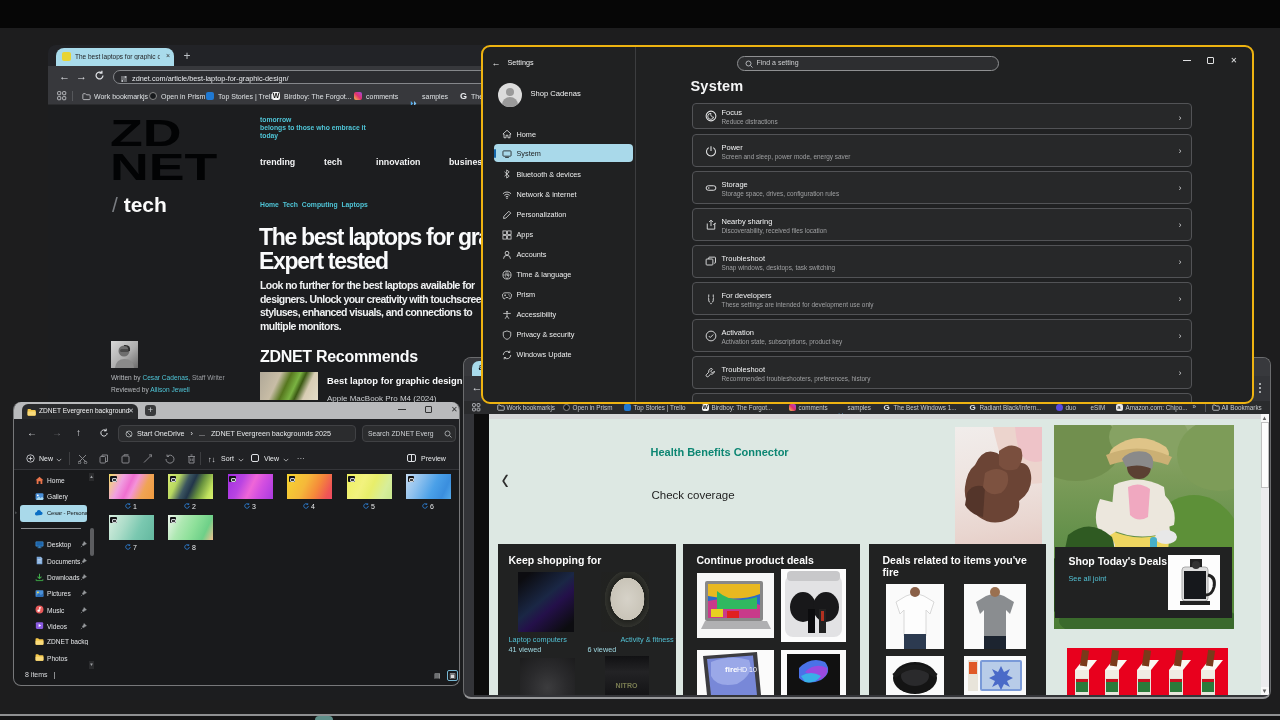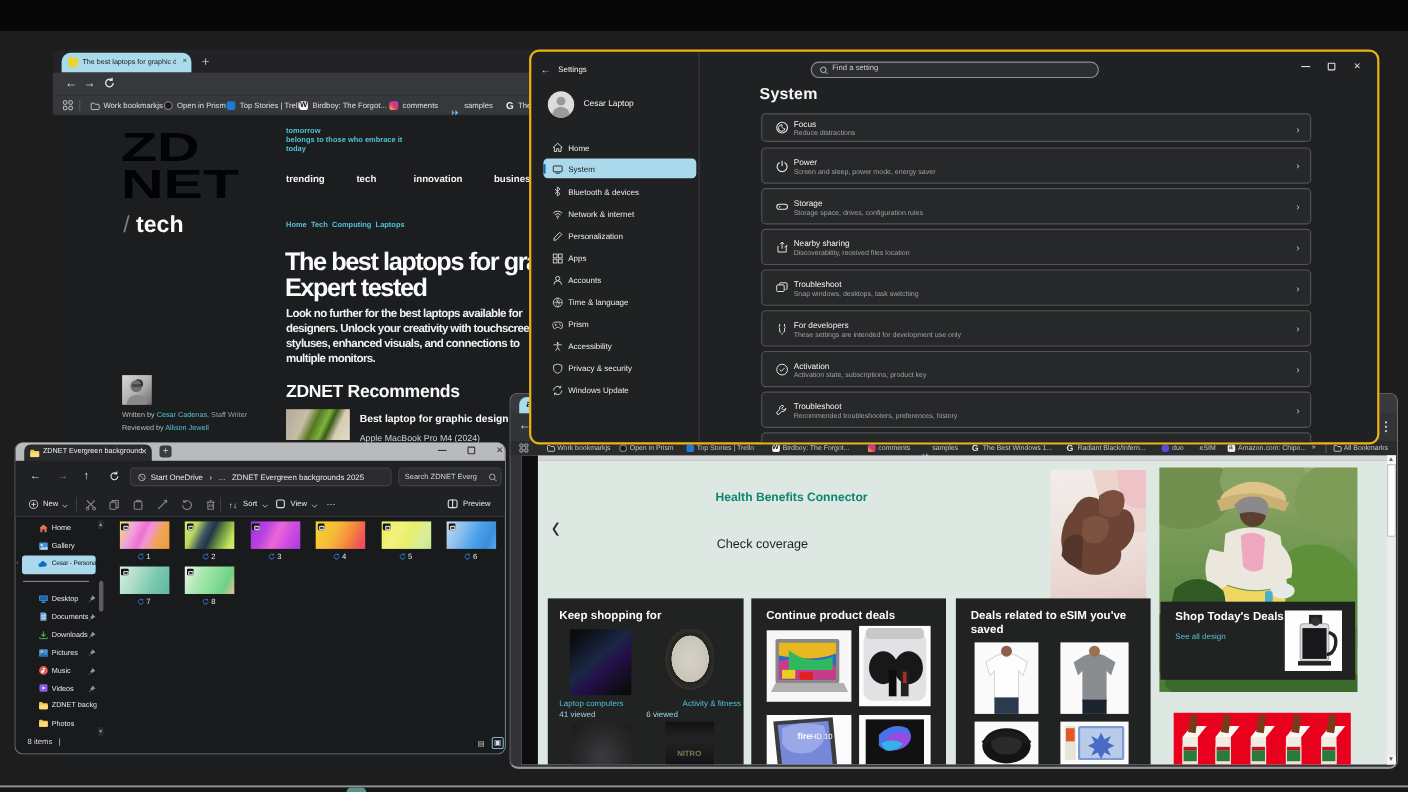--- a/index.html
+++ b/index.html
@@ -62,20 +62,28 @@
         <span class="x">×</span>
       </div>
     <div id="zd-plus" class="abs">+</div>
     <div id="zd-toolbar" class="abs"></div>
     <div class="abs navbtn" style="left:11px;top:26px;">←</div>
     <div class="abs navbtn" style="left:28px;top:26px;">→</div>
     <div class="abs navbtn" style="left:46px;top:25px;">
       <svg width="11" height="11" viewBox="0 0 16 16">
           <path d="M13 8a5 5 0 1 1-1.5-3.6M11.5 1v3.5H8" fill="none" stroke="#dfe1e5" stroke-width="1.8"></path>
         </svg>
+    </div>
+    <div id="zd-url" class="abs">
+      <svg class="abs" style="left:6px;top:3.5px;" width="8" height="8" viewBox="0 0 16 16">
+          <path d="M2 4h8M6 4v0M12 4h2M2 12h2M8 12h6M2 8h12" stroke="#c8cace" stroke-width="1.6" fill="none"></path>
+          <circle cx="11" cy="4" r="1.8" fill="#c8cace"></circle>
+          <circle cx="5" cy="12" r="1.8" fill="#c8cace"></circle>
+        </svg>
+      <span class="u">zdnet.com/article/best-laptop-for-graphic-design/</span>
     </div>
     <div id="zd-bkbar" class="abs"></div>
 
     <svg class="abs" style="left:9px;top:46px;" width="10" height="10" viewBox="0 0 16 16">
         <rect x="1" y="1" width="5" height="5" rx="1" fill="none" stroke="#c8cace" stroke-width="1.4"></rect>
         <rect x="9" y="1" width="5" height="5" rx="1" fill="none" stroke="#c8cace" stroke-width="1.4"></rect>
         <rect x="1" y="9" width="5" height="5" rx="1" fill="none" stroke="#c8cace" stroke-width="1.4"></rect>
         <rect x="9" y="9" width="5" height="5" rx="1" fill="none" stroke="#c8cace" stroke-width="1.4"></rect>
       </svg>
     <div class="abs" style="left:24px;top:46px;width:1px;height:10px;background:#55575b;"></div>
@@ -268,21 +276,21 @@
       <div class="abs" style="left:98px;top:106px;width:65px;height:45px;background:#fcfcfc;">
         <svg width="65" height="45" viewBox="0 0 65 45">
             <rect x="6" y="4" width="53" height="41" fill="#111"></rect>
             <path d="M18 18 Q30 6 44 12 Q52 22 40 30 Q26 36 18 28 Z" fill="#4a72e8"></path>
             <path d="M24 22 Q34 12 46 18 Q48 26 38 30 Z" fill="#9a4ae0"></path>
             <path d="M20 26 Q30 20 40 26 Q34 34 24 32 Z" fill="#38b0e8"></path>
           </svg>
       </div>
     </div>
     <div class="abs azcard" style="left:405px;top:186px;width:177px;height:151px;">
-      <div class="abs azct" style="left:14px;top:11px;width:150px;">Deals related to eSIM you've saved</div>
+      <div class="abs azct" style="left:14px;top:11px;width:150px;">Deals related to items you've fire</div>
       <div class="abs" style="left:17px;top:40px;width:58px;height:65px;background:#fafafa;">
         <svg width="58" height="65" viewBox="0 0 58 65">
             <path d="M20 12 Q29 8 38 12 L48 18 L44 30 L40 26 L40 52 L18 52 L18 26 L14 30 L10 18 Z" fill="#fdfdfd" stroke="#d8d8d8"></path>
             <circle cx="29" cy="8" r="5" fill="#8a6048"></circle>
             <rect x="18" y="50" width="22" height="15" fill="#2c3a50"></rect>
           </svg>
       </div>
       <div class="abs" style="left:95px;top:40px;width:62px;height:65px;background:#fafafa;">
         <svg width="62" height="65" viewBox="0 0 62 65">
             <path d="M22 12 Q31 8 40 12 L50 18 L46 30 L42 26 L42 54 L20 54 L20 26 L16 30 L12 18 Z" fill="#8a8d90"></path>
@@ -302,21 +310,21 @@
             <rect x="4" y="4" width="10 " height="31" fill="#e8e4da"></rect>
             <rect x="5" y="6" width="8" height="12" fill="#e05a28"></rect>
             <rect x="16" y="4" width="42" height="31" rx="2" fill="#7a9ad8"></rect>
             <rect x="18" y="6" width="38" height="27" fill="#b8cce8"></rect>
             <path d="M37 10 l3 6 6-3-3 6 6 3-6 3 3 6-6-3-3 6-3-6-6 3 3-6-6-3 6-3-3-6 6 3 Z" fill="#4a6ac8"></path>
           </svg>
       </div>
     </div>
     <div class="abs azcard" style="left:591px;top:189px;width:177px;height:71px;">
       <div class="abs azct" style="left:14px;top:9px;">Shop Today's Deals</div>
-      <div class="abs azlink" style="left:14px;top:27px;">See all design</div>
+      <div class="abs azlink" style="left:14px;top:27px;">See all joint</div>
       <div class="abs" style="left:113px;top:8px;width:52px;height:55px;background:#fdfdfd;">
         <svg width="52" height="55" viewBox="0 0 52 55">
             <rect x="14" y="12" width="26" height="34" rx="3" fill="#ddd" stroke="#aaa"></rect>
             <rect x="16" y="16" width="22" height="28" fill="#16181c"></rect>
             <rect x="22" y="4" width="12" height="8" fill="#222"></rect>
             <circle cx="28" cy="10" r="4" fill="#333"></circle>
             <path d="M40 20 q8 2 6 12 q-2 8 -8 8" fill="none" stroke="#222" stroke-width="3"></path>
             <rect x="12" y="46" width="30" height="4" fill="#222"></rect>
           </svg>
       </div>
@@ -574,21 +582,21 @@
     <svg class="abs" style="left:262px;top:13px;" width="8" height="8" viewBox="0 0 16 16">
         <circle cx="7" cy="7" r="5" fill="none" stroke="#cfd2d5" stroke-width="1.6"></circle>
         <path d="M11 11 L15 15" stroke="#cfd2d5" stroke-width="1.6"></path>
       </svg>
     <div class="abs" style="left:274px;top:12.5px;font-size:7px;color:#cdced0;">Find a setting</div>
 
     <div class="abs" style="left:15px;top:36px;width:24px;height:24px;border-radius:50%;background:#dcdcdc;overflow:hidden;">
       <div class="abs" style="left:8px;top:5px;width:8px;height:8px;border-radius:50%;background:#9a9a9a;"></div>
       <div class="abs" style="left:4px;top:14px;width:16px;height:10px;border-radius:8px 8px 0 0;background:#9a9a9a;"></div>
     </div>
-    <div class="abs" style="left:48px;top:42.5px;font-size:7.6px;color:#f2f3f4;">Cesar Laptop</div>
+    <div class="abs" style="left:48px;top:42.5px;font-size:7.6px;color:#f2f3f4;">Shop Cadenas</div>
 
     <svg class="stico" style="top:82px;" viewBox="0 0 16 16">
         <path d="M8 2 L14.5 8 L12.8 8 L12.8 14 L9.5 14 L9.5 10 L6.5 10 L6.5 14 L3.2 14 L3.2 8 L1.5 8 Z" fill="none" stroke="#e4e5e6" stroke-width="1.3"></path>
       </svg>
     <div class="stnav" style="top:83px;">Home</div>
     <div class="abs" style="left:11px;top:97.5px;width:139px;height:18px;background:#a9d9ea;border-radius:4px;"></div>
     <div class="abs" style="left:11px;top:102px;width:2.5px;height:9px;background:#1565a8;border-radius:2px;"></div>
     <svg class="stico" style="top:102px;" viewBox="0 0 16 16">
         <rect x="1.5" y="3" width="13" height="8.5" rx="1.2" fill="none" stroke="#1c1d1e" stroke-width="1.3"></rect>
         <path d="M5 13.5 h6" stroke="#1c1d1e" stroke-width="1.3"></path>

